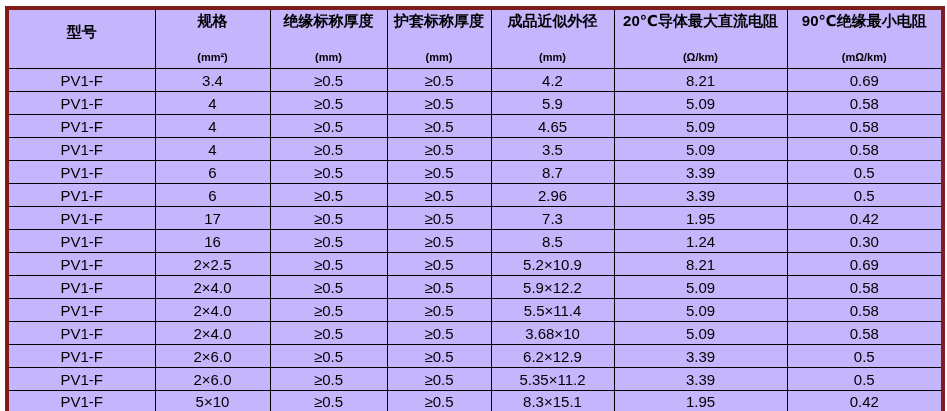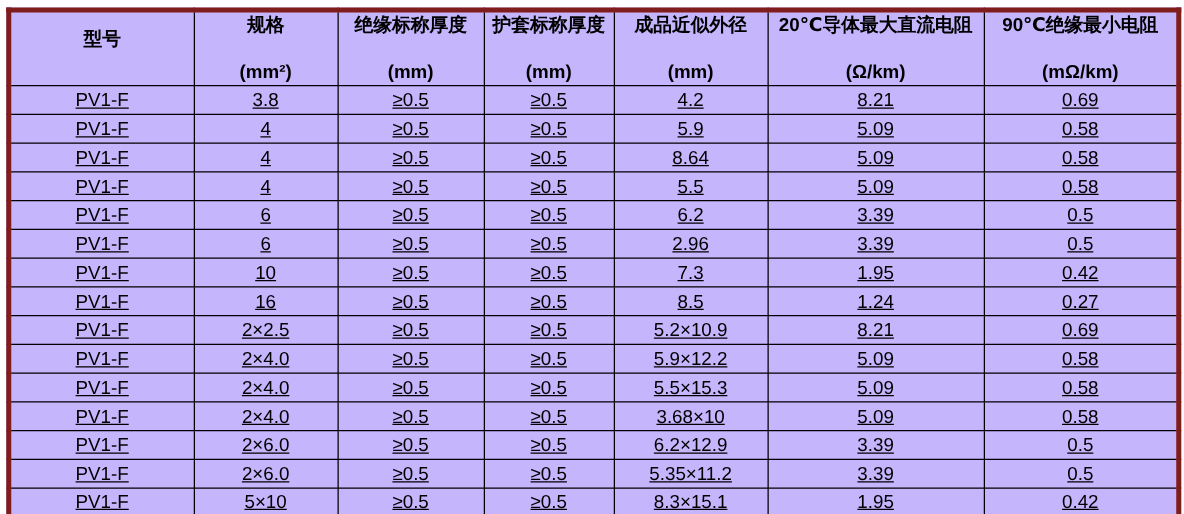--- a/index.html
+++ b/index.html
@@ -30,30 +30,29 @@
     vertical-align: middle;
     padding: 0 2px;
     overflow: hidden;
     white-space: nowrap;
   }
   table.spec-table thead tr {
     height: 52px;
   }
   table.spec-table tbody tr {
     height: 23px;
-    text-decoration: underline;
   }
   th .hdr {
     font-weight: bold;
     font-size: 15px;
     line-height: 21px;
   }
   th .hdr-sub {
     font-weight: bold;
-    font-size: 15px;
+    font-size: 11px;
     line-height: 21px;
     margin-top: 16px;
   }
   td {
     font-size: 15px;
     font-weight: normal;
   }
 </style>
 </head>
 <body>
@@ -97,89 +96,89 @@
         </th>
         <th>
           <div class="hdr">90℃绝缘最小电阻</div>
           <div class="hdr-sub">(mΩ/km)</div>
         </th>
       </tr>
     </thead>
     <tbody>
         <tr>
           <td>PV1-F</td>
-          <td>3.8</td>
+          <td>3.4</td>
           <td>≥0.5</td>
           <td>≥0.5</td>
           <td>4.2</td>
           <td>8.21</td>
           <td>0.69</td>
         </tr>
         <tr>
           <td>PV1-F</td>
           <td>4</td>
           <td>≥0.5</td>
           <td>≥0.5</td>
           <td>5.9</td>
           <td>5.09</td>
           <td>0.58</td>
         </tr>
         <tr>
           <td>PV1-F</td>
           <td>4</td>
           <td>≥0.5</td>
           <td>≥0.5</td>
-          <td>8.64</td>
+          <td>4.65</td>
           <td>5.09</td>
           <td>0.58</td>
         </tr>
         <tr>
           <td>PV1-F</td>
           <td>4</td>
           <td>≥0.5</td>
           <td>≥0.5</td>
-          <td>5.5</td>
+          <td>3.5</td>
           <td>5.09</td>
           <td>0.58</td>
         </tr>
         <tr>
           <td>PV1-F</td>
           <td>6</td>
           <td>≥0.5</td>
           <td>≥0.5</td>
-          <td>6.2</td>
+          <td>8.7</td>
           <td>3.39</td>
           <td>0.5</td>
         </tr>
         <tr>
           <td>PV1-F</td>
           <td>6</td>
           <td>≥0.5</td>
           <td>≥0.5</td>
           <td>2.96</td>
           <td>3.39</td>
           <td>0.5</td>
         </tr>
         <tr>
           <td>PV1-F</td>
-          <td>10</td>
+          <td>17</td>
           <td>≥0.5</td>
           <td>≥0.5</td>
           <td>7.3</td>
           <td>1.95</td>
           <td>0.42</td>
         </tr>
         <tr>
           <td>PV1-F</td>
           <td>16</td>
           <td>≥0.5</td>
           <td>≥0.5</td>
           <td>8.5</td>
           <td>1.24</td>
-          <td>0.27</td>
+          <td>0.30</td>
         </tr>
         <tr>
           <td>PV1-F</td>
           <td>2×2.5</td>
           <td>≥0.5</td>
           <td>≥0.5</td>
           <td>5.2×10.9</td>
           <td>8.21</td>
           <td>0.69</td>
         </tr>
@@ -190,21 +189,21 @@
           <td>≥0.5</td>
           <td>5.9×12.2</td>
           <td>5.09</td>
           <td>0.58</td>
         </tr>
         <tr>
           <td>PV1-F</td>
           <td>2×4.0</td>
           <td>≥0.5</td>
           <td>≥0.5</td>
-          <td>5.5×15.3</td>
+          <td>5.5×11.4</td>
           <td>5.09</td>
           <td>0.58</td>
         </tr>
         <tr>
           <td>PV1-F</td>
           <td>2×4.0</td>
           <td>≥0.5</td>
           <td>≥0.5</td>
           <td>3.68×10</td>
           <td>5.09</td>

